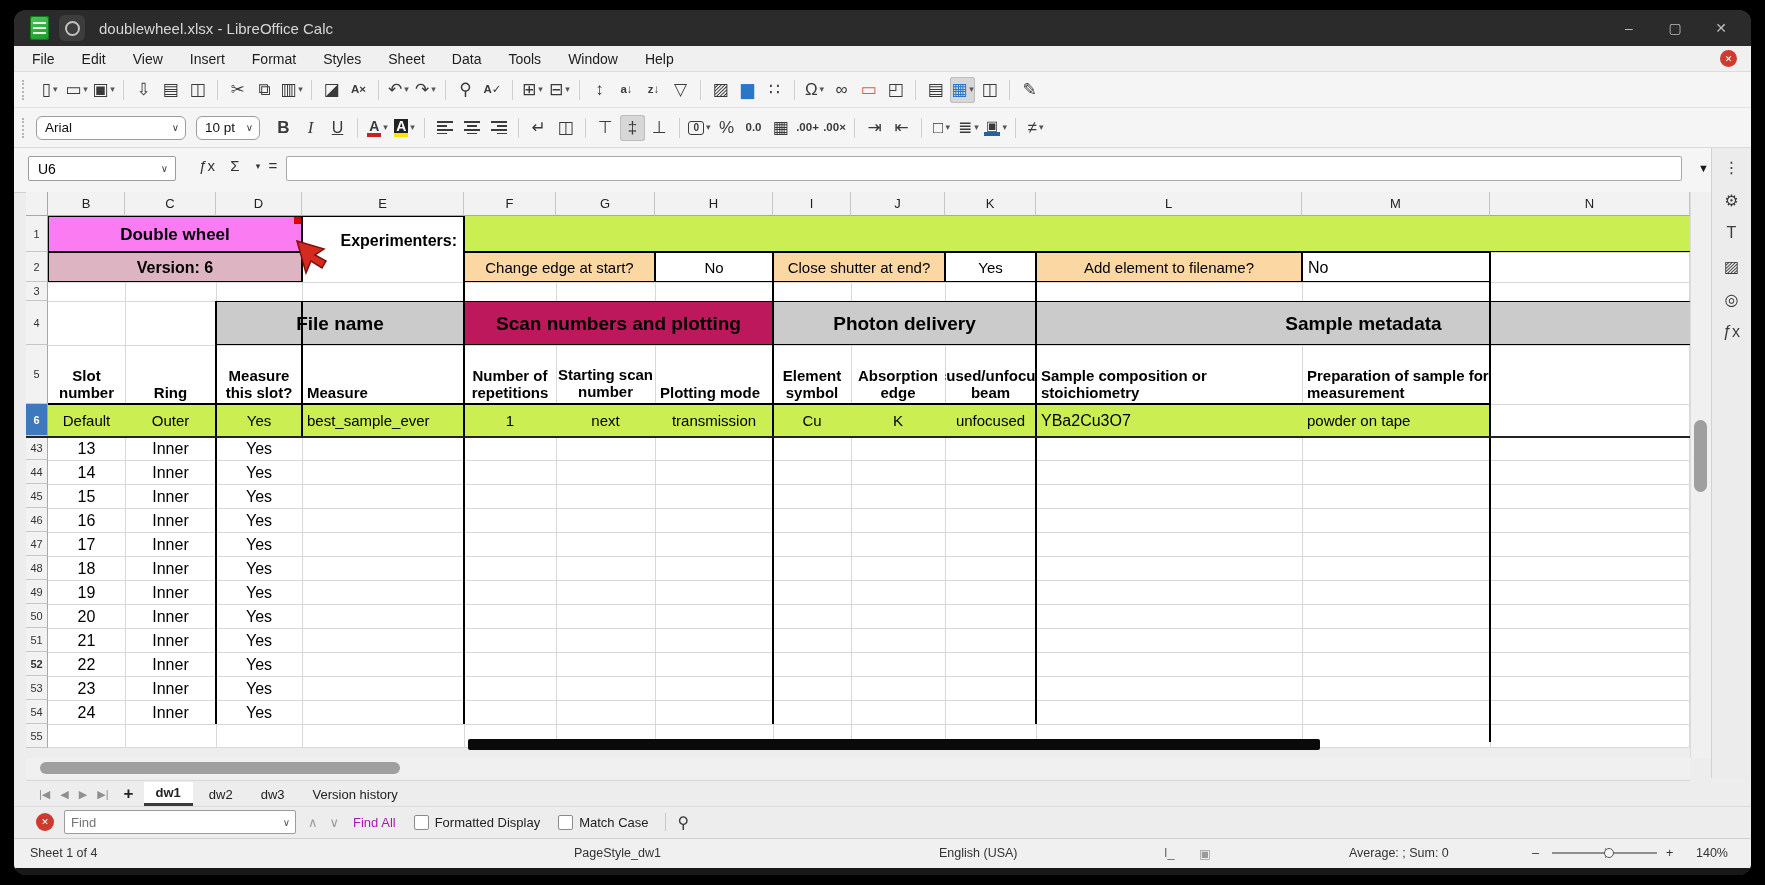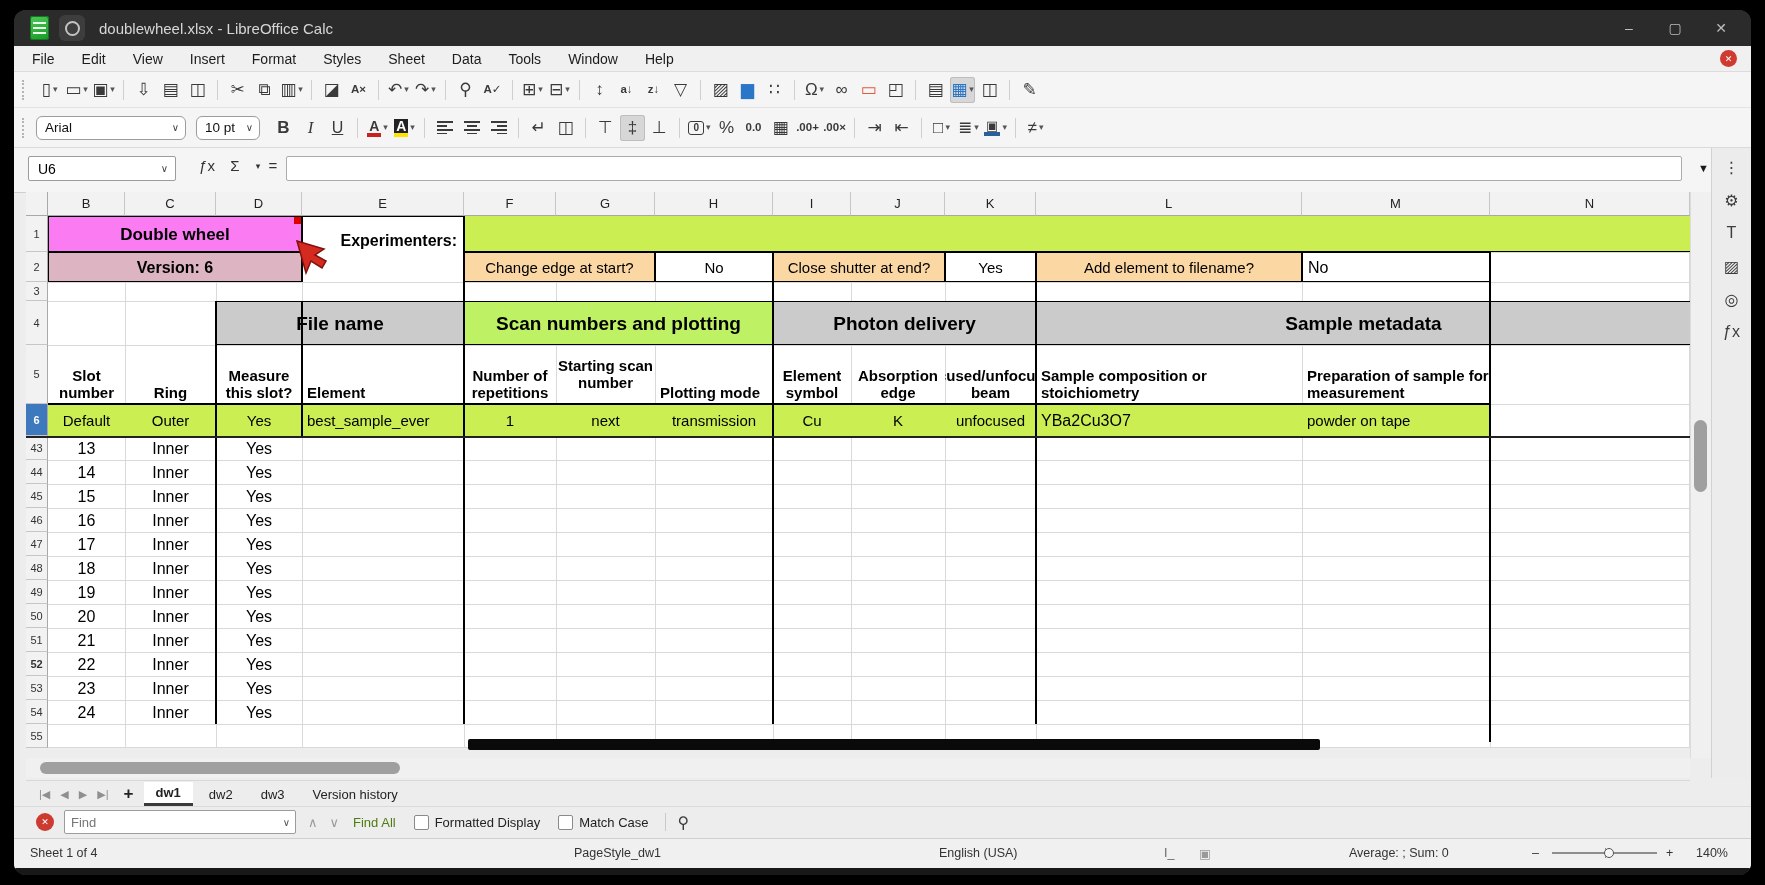--- a/index.html
+++ b/index.html
@@ -113,21 +113,21 @@
   
   .findbar{position:absolute;left:0;top:796px;width:100%;height:30px;background:#ededed;display:flex;align-items:center;
     border-top:1px solid #dadada;}
   .findclose{width:18px;height:18px;border-radius:50%;background:#cc3b30;color:#fff;font-size:9px;display:flex;
     align-items:center;justify-content:center;margin-left:22px;font-weight:bold;}
   .findcombo{width:230px;height:22px;background:#fff;border:1px solid #9c9c9c;border-radius:2px;margin-left:10px;
     display:flex;align-items:center;}
   .findcombo input{border:none;outline:none;flex:1;font-size:13px;padding-left:6px;background:transparent;width:190px;}
   .findcombo .caret{margin-right:5px;font-size:10px;color:#555;}
   .findnav{color:#9a9a9a;font-size:13px;margin-left:12px;}
-  .findall{color:#4d7c0f;font-size:13px;margin-left:14px;}
+  .findall{color:#a21caf;font-size:13px;margin-left:14px;}
   .fchk{display:flex;align-items:center;margin-left:18px;font-size:13px;color:#222;}
   .fchk i{width:13px;height:13px;border:1px solid #8a8a8a;background:#fff;border-radius:2px;margin-right:6px;}
   .findsep{width:1px;height:18px;background:#c9c9c9;margin-left:16px;}
   .findmag{font-size:16px;color:#3a3a3a;margin-left:12px;}
   
   .statusbar{position:absolute;left:0;top:828px;width:100%;height:30px;background:#f0f0f0;border-top:1px solid #cfcfcf;
     font-size:12.5px;color:#333;}
   .statusbar span{position:absolute;top:7px;}
   .zoomtrack{position:absolute;left:1538px;top:13px;width:105px;height:2px;background:#8e8e8e;}
   .zoomtick{position:absolute;left:50%;top:-4px;width:1px;height:10px;background:#8e8e8e;}
@@ -450,30 +450,30 @@
     <div class="cell" style="left:22px;top:60px;width:254px;height:30px;background:#ddb4c2;border:1px solid #000;font-size:16px;font-weight:600;">Version: 6</div>
     <div class="cell" style="left:276px;top:60px;width:162px;height:30px;background:#fff;border-left:1px solid #000;border-right:1px solid #000;"></div>
     <div class="cell" style="left:438px;top:60px;width:191px;height:30px;background:#fbd7a4;border:1px solid #000;">Change edge at start?</div>
     <div class="cell" style="left:629px;top:60px;width:118px;height:30px;background:#fff;border:1px solid #000;">No</div>
     <div class="cell" style="left:747px;top:60px;width:172px;height:30px;background:#fbd7a4;border:1px solid #000;">Close shutter at end?</div>
     <div class="cell" style="left:919px;top:60px;width:91px;height:30px;background:#fff;border:1px solid #000;">Yes</div>
     <div class="cell" style="left:1010px;top:60px;width:266px;height:30px;background:#fbd7a4;border:1px solid #000;">Add element to filename?</div>
     <div class="cell cl" style="left:1276px;top:60px;width:188px;height:30px;background:#fff;border:1px solid #000;font-size:16px;">No</div>
 
     <div class="cell bold" style="left:190px;top:109px;width:248px;height:44px;background:#cbcbcb;border:1px solid #000;font-size:19px;">File name</div>
-    <div class="cell bold" style="left:438px;top:109px;width:309px;height:44px;background:#bef264;border:1px solid #000;font-size:19px;">Scan numbers and plotting</div>
+    <div class="cell bold" style="left:438px;top:109px;width:309px;height:44px;background:#be185d;border:1px solid #000;font-size:19px;">Scan numbers and plotting</div>
     <div class="cell bold" style="left:1010px;top:109px;width:654px;height:44px;background:#cbcbcb;border-top:1px solid #000;border-bottom:1px solid #000;border-left:1px solid #000;font-size:19px;">Sample metadata</div>
     <div class="cell bold" style="left:747px;top:109px;width:263px;height:44px;background:#cbcbcb;border:1px solid #000;font-size:19px;">Photon delivery</div>
 
     <div class="cell bold bot wrap" style="left:22px;top:153px;width:77px;height:59px;">Slot number</div>
     <div class="cell bold bot" style="left:99px;top:153px;width:91px;height:59px;">Ring</div>
     <div class="cell bold bot wrap" style="left:190px;top:153px;width:86px;height:59px;">Measure this slot?</div>
-    <div class="cell bold bot cl" style="left:276px;top:153px;width:162px;height:59px;">Element</div>
+    <div class="cell bold bot cl" style="left:276px;top:153px;width:162px;height:59px;">Measure</div>
     <div class="cell bold bot wrap" style="left:438px;top:153px;width:92px;height:59px;">Number of repetitions</div>
-    <div class="cell bold bot wrap" style="left:530px;top:144px;width:99px;height:58px;">Starting scan number</div>
+    <div class="cell bold bot wrap" style="left:530px;top:153px;width:99px;height:58px;">Starting scan number</div>
     <div class="cell bold bot cl" style="left:629px;top:153px;width:118px;height:59px;">Plotting mode</div>
     <div class="cell bold bot wrap" style="left:747px;top:153px;width:78px;height:59px;">Element symbol</div>
     <div class="cell bold bot wrap" style="left:825px;top:153px;width:94px;height:59px;">Absorption edge</div>
     <div class="cell bold bot wrap" style="left:919px;top:153px;width:91px;height:59px;">Focused/unfocused beam</div>
     <div class="cell bold bot cl wrapl" style="left:1010px;top:153px;width:266px;height:59px;">Sample composition or stoichiometry</div>
     <div class="cell bold bot cl wrapl" style="left:1276px;top:153px;width:188px;height:59px;">Preparation of sample for measurement</div>
 
     <div class="cell" style="left:22px;top:212px;width:77px;height:32px;background:#cbef53;">Default</div>
     <div class="cell" style="left:99px;top:212px;width:91px;height:32px;background:#cbef53;">Outer</div>
     <div class="cell" style="left:190px;top:212px;width:86px;height:32px;background:#cbef53;">Yes</div>

